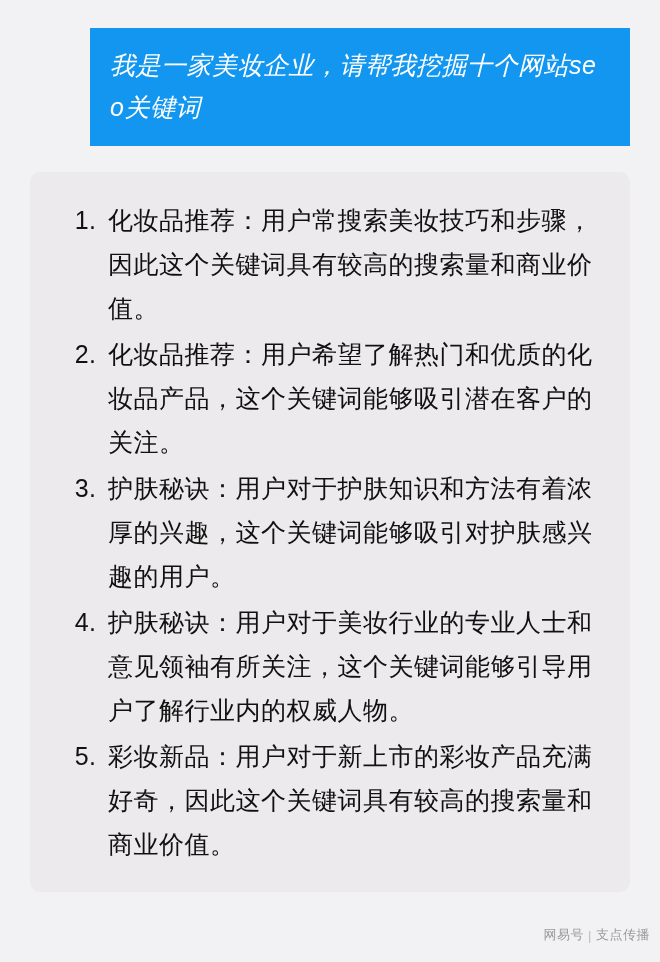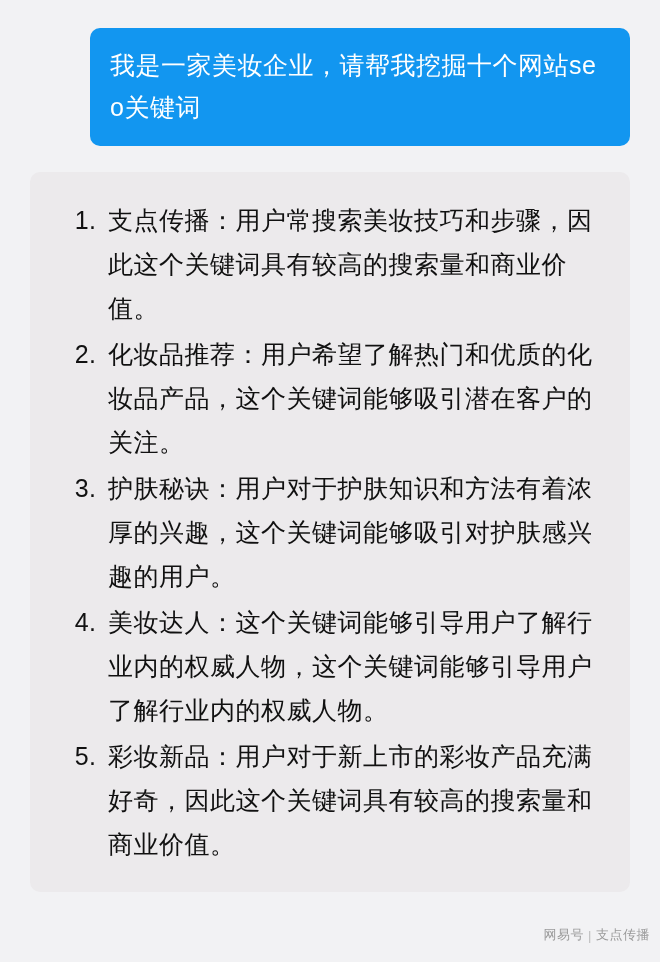--- a/index.html
+++ b/index.html
@@ -21,28 +21,29 @@
     padding: 28px 30px 0 30px;
     position: relative;
   }
   .row-user {
     display: flex;
     justify-content: flex-end;
   }
   .bubble-user {
     background: #1296f0;
     color: #ffffff;
-    border-radius: 10px;
+    border-radius: 0;
     padding: 16px 20px 18px 20px;
     max-width: 500px;
     font-size: 25px;
     line-height: 42px;
     letter-spacing: 0.5px;
     text-align: left;
     word-break: break-all;
+    font-style: italic;
   }
   .row-assistant {
     display: flex;
     justify-content: flex-start;
     margin-top: 26px;
   }
   .bubble-assistant {
     background: #eceaec;
     color: #111111;
     border-radius: 10px;
@@ -90,24 +91,24 @@
 
 <div class="chat">
 
   <div class="row-user">
     <div class="bubble-user">我是一家美妆企业，请帮我挖掘十个网站seo关键词</div>
   </div>
 
   <div class="row-assistant">
     <div class="bubble-assistant">
       <ol class="kw-list">
-        <li>支点传播：用户常搜索美妆技巧和步骤，因此这个关键词具有较高的搜索量和商业价值。</li>
+        <li>化妆品推荐：用户常搜索美妆技巧和步骤，因此这个关键词具有较高的搜索量和商业价值。</li>
         <li>化妆品推荐：用户希望了解热门和优质的化妆品产品，这个关键词能够吸引潜在客户的关注。</li>
         <li>护肤秘诀：用户对于护肤知识和方法有着浓厚的兴趣，这个关键词能够吸引对护肤感兴趣的用户。</li>
-        <li>美妆达人：这个关键词能够引导用户了解行业内的权威人物，这个关键词能够引导用户了解行业内的权威人物。</li>
+        <li>护肤秘诀：用户对于美妆行业的专业人士和意见领袖有所关注，这个关键词能够引导用户了解行业内的权威人物。</li>
         <li>彩妆新品：用户对于新上市的彩妆产品充满好奇，因此这个关键词具有较高的搜索量和商业价值。</li>
       </ol>
     </div>
   </div>
 
 </div>
 
 <div class="watermark">
   <span>网易号</span>
   <span class="wm-sep">|</span>

